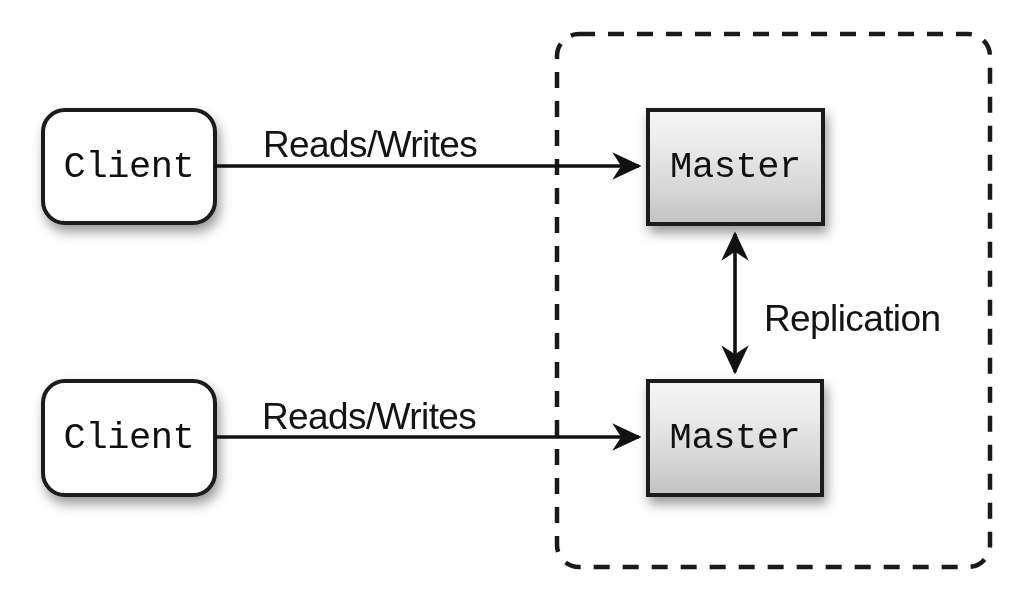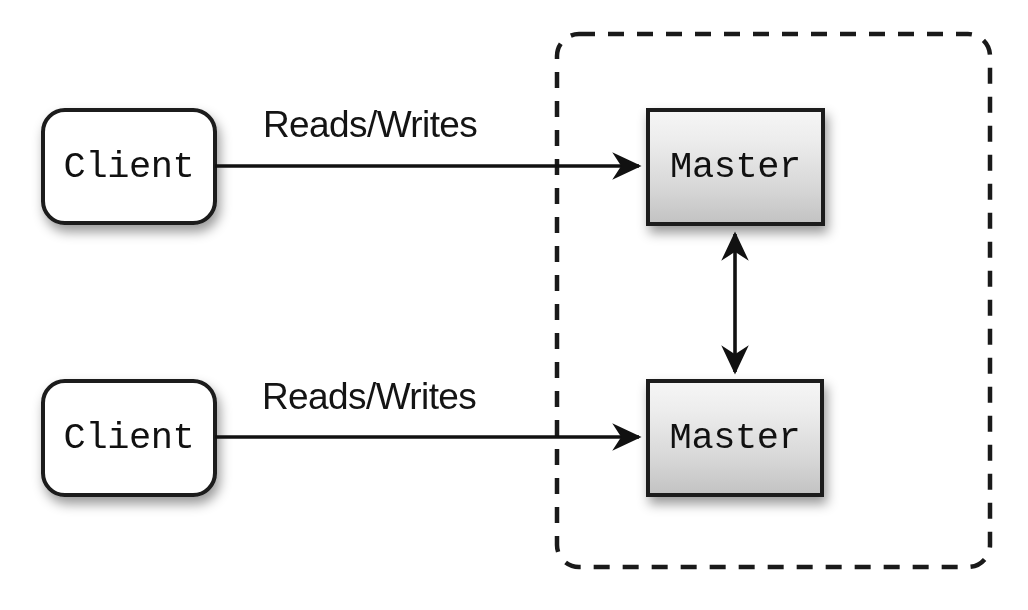--- a/index.html
+++ b/index.html
@@ -38,20 +38,21 @@
     white-space: nowrap;
     pointer-events: none;
   }
   .edge-label {
     position: absolute;
     color: #141414;
     font-size: 37px;
     font-family: "Liberation Sans", sans-serif;
     letter-spacing: -0.6px;
     white-space: nowrap;
+    margin-top: 20px;
   }
 </style>
 </head>
 <body>
 
 <div id="diagram-root">
 
   <svg id="diagram-svg" viewBox="0 0 1028 610" xmlns="http://www.w3.org/2000/svg">
     <defs>
       <linearGradient id="masterGrad" x1="0" y1="0" x2="0" y2="1">
@@ -111,14 +112,15 @@
   <div class="node-label" style="left:43px; top:381px; width:172px; height:114px;">Client</div>
 
   <div class="node-label" style="left:648px; top:110px; width:175px; height:114px;">Master</div>
 
   <div class="node-label" style="left:648px; top:381px; width:174px; height:114px;">Master</div>
 
   <div class="edge-label" style="left:263px; top:104px;">Reads/Writes</div>
 
   <div class="edge-label" style="left:262px; top:376px;">Reads/Writes</div>
 
+  <div class="edge-label" style="left:764px; top:278px;">Replication</div>
 
 </div>
 
 </body></html>

